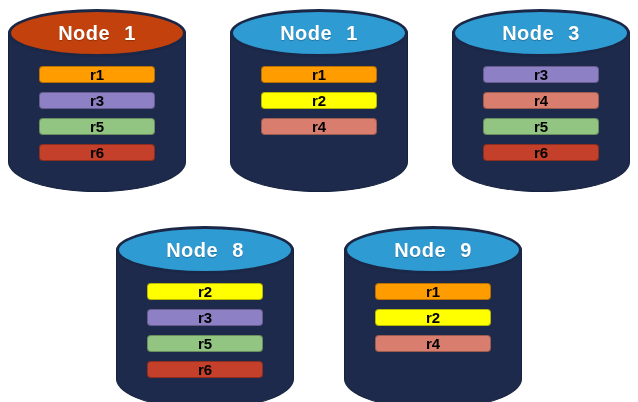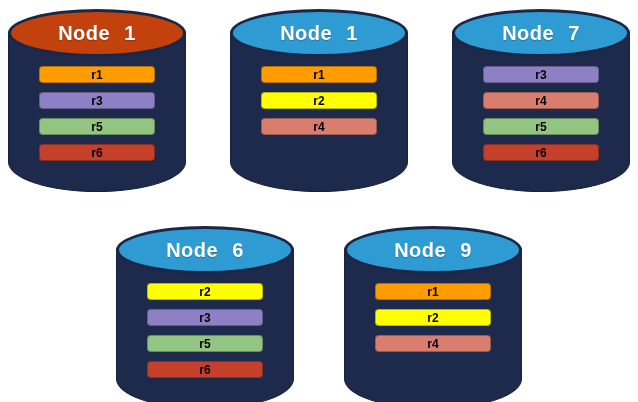--- a/index.html
+++ b/index.html
@@ -79,21 +79,21 @@
     width: 114px;
     height: 15px;
     border-radius: 4px;
     border: 1px solid rgba(0,0,0,0.28);
     box-sizing: content-box;
     display: flex;
     align-items: center;
     justify-content: center;
     color: #000000;
     font-weight: bold;
-    font-size: 12px;
+    font-size: 15px;
     line-height: 1;
   }
 </style>
 </head>
 <body>
 
 <div class="canvas">
 
   <div class="row row-1">
 
@@ -118,38 +118,38 @@
       <div class="bars">
         <div class="bar" style="background-color: rgb(255, 156, 0);">r1</div>
         <div class="bar" style="background-color: rgb(255, 255, 0);">r2</div>
         <div class="bar" style="background-color: rgb(217, 126, 110);">r4</div>
       </div>
     </div>
 
     <div class="cylinder">
       <div class="cyl-body" style="background-color: rgb(30, 42, 75);"></div>
       <div class="cyl-top" style="background-color: rgb(47, 155, 211);">
-        <span class="node-title">Node 7</span>
+        <span class="node-title">Node 3</span>
       </div>
       <div class="bars">
         <div class="bar" style="background-color: rgb(142, 128, 196);">r3</div>
         <div class="bar" style="background-color: rgb(217, 126, 110);">r4</div>
         <div class="bar" style="background-color: rgb(146, 196, 130);">r5</div>
         <div class="bar" style="background-color: rgb(196, 64, 42);">r6</div>
       </div>
     </div>
 
   </div>
 
   <div class="row row-2">
 
     <div class="cylinder">
       <div class="cyl-body" style="background-color: rgb(30, 42, 75);"></div>
       <div class="cyl-top" style="background-color: rgb(47, 155, 211);">
-        <span class="node-title">Node 6</span>
+        <span class="node-title">Node 8</span>
       </div>
       <div class="bars">
         <div class="bar" style="background-color: rgb(255, 255, 0);">r2</div>
         <div class="bar" style="background-color: rgb(142, 128, 196);">r3</div>
         <div class="bar" style="background-color: rgb(146, 196, 130);">r5</div>
         <div class="bar" style="background-color: rgb(196, 64, 42);">r6</div>
       </div>
     </div>
 
     <div class="cylinder">

